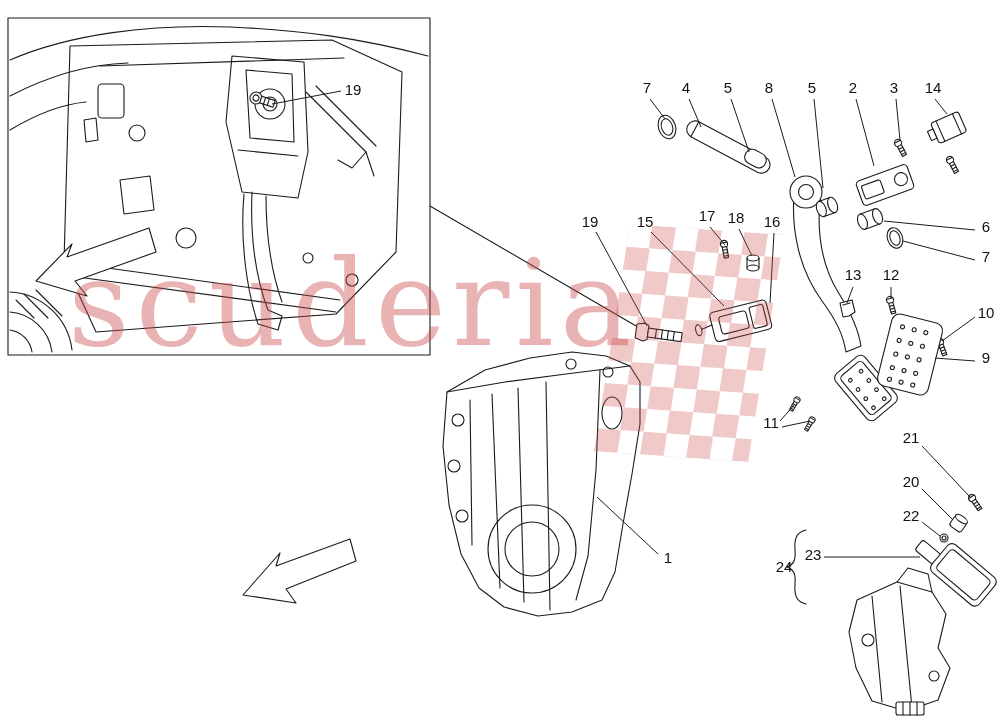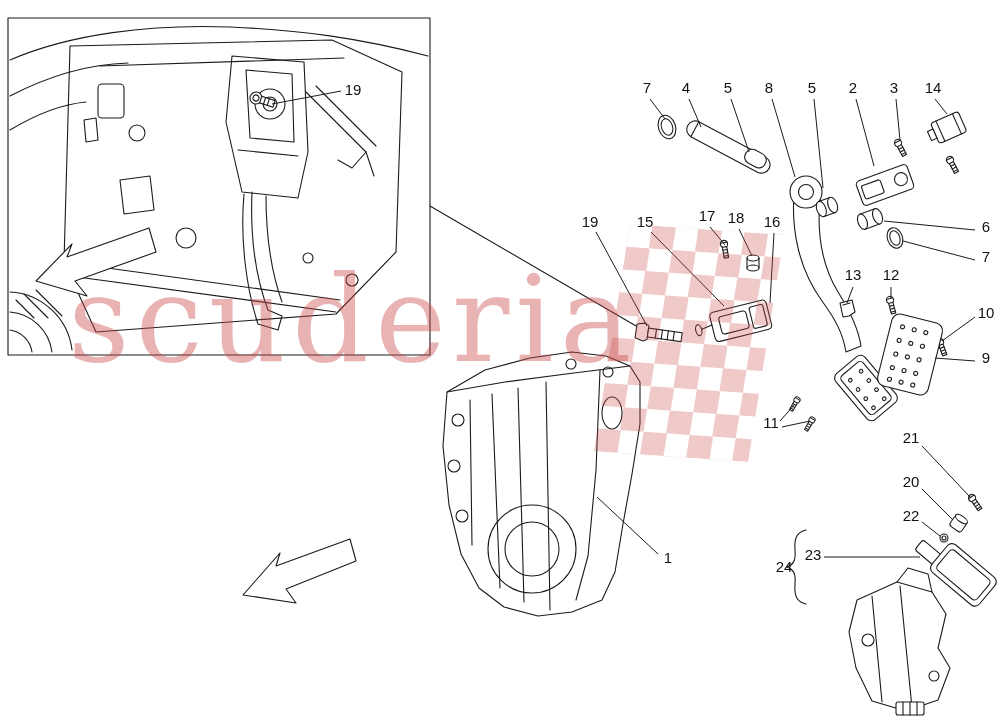--- a/index.html
+++ b/index.html
@@ -3,21 +3,21 @@
 <meta charset="utf-8">
 <style>
   html,body{margin:0;padding:0;background:#fff;}
   body{width:1000px;height:720px;overflow:hidden;font-family:"Liberation Sans",sans-serif;}
   .stage{position:relative;width:880px;height:720px;background:#fff;}
   svg.diagram{position:absolute;left:0;top:0;}
   .line-art{stroke:#1b1b1b;stroke-width:1.1;fill:none;stroke-linejoin:round;stroke-linecap:round;}
   #callout-layer text{fill:#111;stroke:none;font:15px "Liberation Sans",sans-serif;text-anchor:middle;}
   #callout-layer line{stroke:#1b1b1b;stroke-width:1;}
   .wm{position:absolute;pointer-events:none;user-select:none;}
-  .wm-title{left:68px;top:260px;font-family:"DejaVu Serif",serif;font-size:120px;line-height:1;letter-spacing:6px;text-align:center;}
+  .wm-title{left:68px;top:244px;font-family:"DejaVu Serif",serif;font-size:120px;line-height:1;letter-spacing:6px;text-align:center;}
   .wm-sub{left:86px;top:402px;font-family:"DejaVu Serif",serif;font-size:40px;line-height:1;letter-spacing:44px;}
   .wm-flag{left:612px;top:228px;width:154px;height:230px;
            transform:rotate(9deg) skewY(-5deg);
            background-image:repeating-conic-gradient(var(--flag,rgba(205,75,75,.3)) 0% 25%, transparent 0% 50%);
            background-size:46px 46px;}
 </style>
 </head>
 <body>
 
 <div class="stage">

